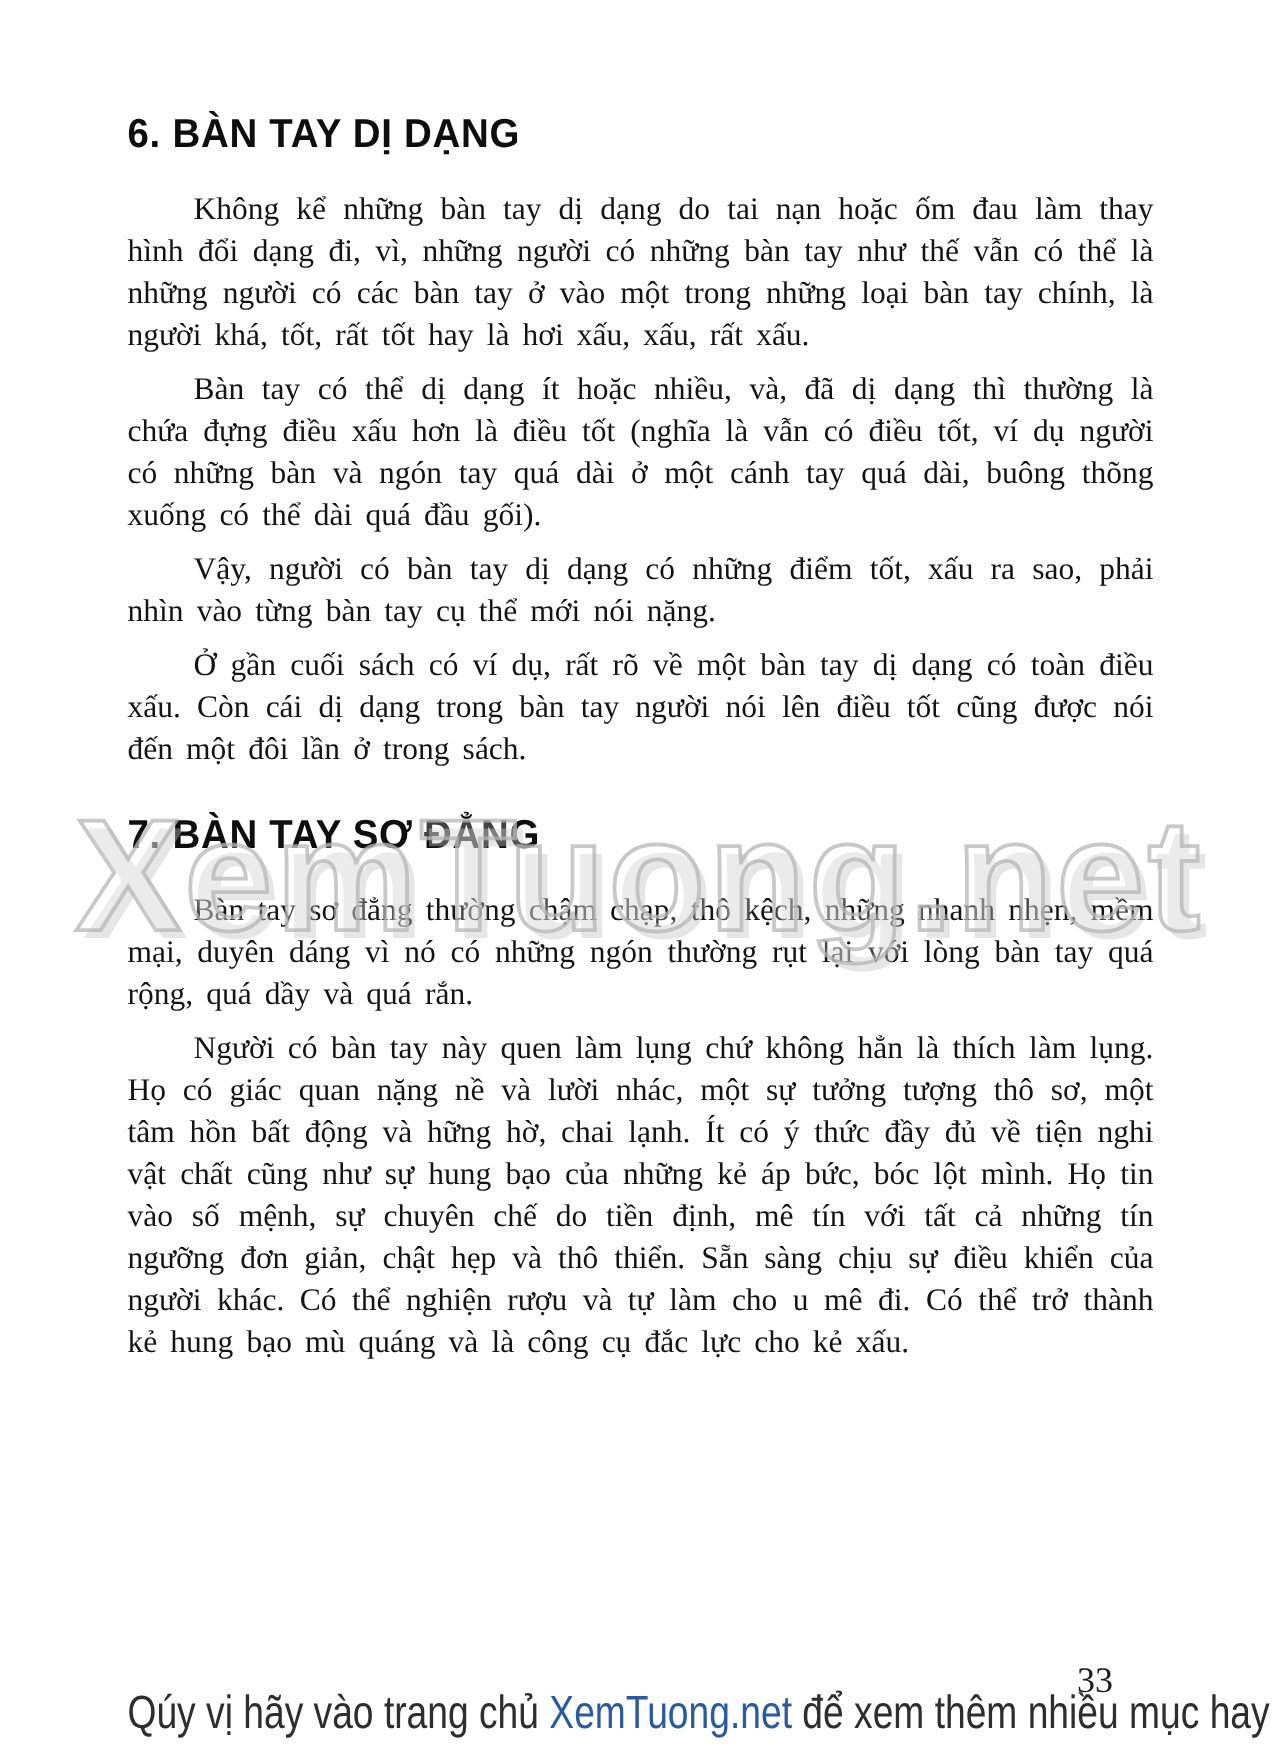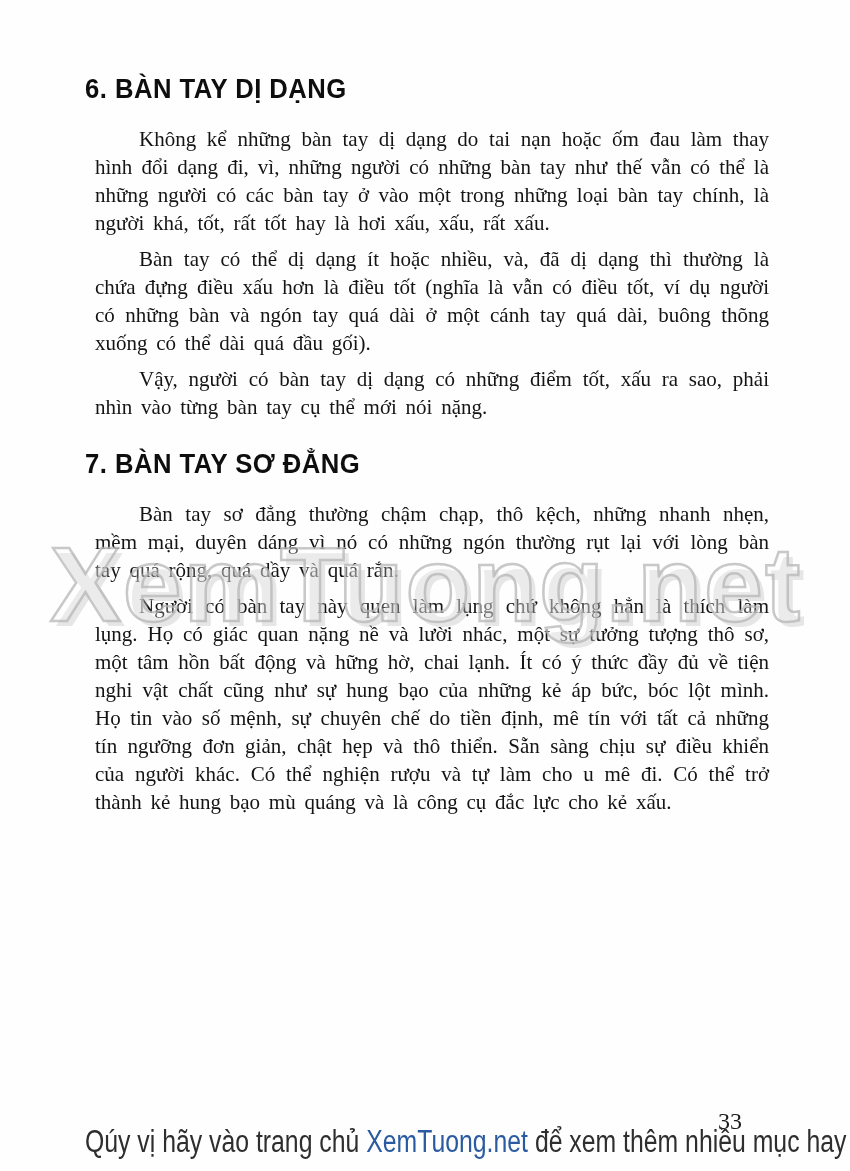--- a/index.html
+++ b/index.html
@@ -34,21 +34,21 @@
   }
   .section-heading.second {
     margin-top: 28px;
   }
   .body-par {
     font-size: 21px;
     line-height: 28px;
     text-align: justify;
     text-indent: 44px;
     word-spacing: 3.5px;
-    margin: 0 0 8px 10px;
+    margin: 0 0 8px 0;
     color: #141414;
   }
   .watermark {
     position: absolute;
     left: 50px;
     top: 524px;
     width: 770px;
     font-family: "Liberation Sans", sans-serif;
     font-weight: 700;
     font-size: 106px;
@@ -95,20 +95,21 @@
 
 <div class="page">
 
   <div class="content">
 
     <h2 class="section-heading">6. BÀN TAY DỊ DẠNG</h2>
 
     <p class="body-par">Không kể những bàn tay dị dạng do tai nạn hoặc ốm đau làm thay hình đổi dạng đi, vì, những người có những bàn tay như thế vẫn có thể là những người có các bàn tay ở vào một trong những loại bàn tay chính, là người khá, tốt, rất tốt hay là hơi xấu, xấu, rất xấu.</p>
     <p class="body-par">Bàn tay có thể dị dạng ít hoặc nhiều, và, đã dị dạng thì thường là chứa đựng điều xấu hơn là điều tốt (nghĩa là vẫn có điều tốt, ví dụ người có những bàn và ngón tay quá dài ở một cánh tay quá dài, buông thõng xuống có thể dài quá đầu gối).</p>
     <p class="body-par">Vậy, người có bàn tay dị dạng có những điểm tốt, xấu ra sao, phải nhìn vào từng bàn tay cụ thể mới nói nặng.</p>
+    <p class="body-par">Ở gần cuối sách có ví dụ, rất rõ về một bàn tay dị dạng có toàn điều xấu. Còn cái dị dạng trong bàn tay người nói lên điều tốt cũng được nói đến một đôi lần ở trong sách.</p>
 
     <h2 class="section-heading second">7. BÀN TAY SƠ ĐẲNG</h2>
 
     <p class="body-par">Bàn tay sơ đẳng thường chậm chạp, thô kệch, những nhanh nhẹn, mềm mại, duyên dáng vì nó có những ngón thường rụt lại với lòng bàn tay quá rộng, quá dầy và quá rắn.</p>
     <p class="body-par">Người có bàn tay này quen làm lụng chứ không hẳn là thích làm lụng. Họ có giác quan nặng nề và lười nhác, một sự tưởng tượng thô sơ, một tâm hồn bất động và hững hờ, chai lạnh. Ít có ý thức đầy đủ về tiện nghi vật chất cũng như sự hung bạo của những kẻ áp bức, bóc lột mình. Họ tin vào số mệnh, sự chuyên chế do tiền định, mê tín với tất cả những tín ngưỡng đơn giản, chật hẹp và thô thiển. Sẵn sàng chịu sự điều khiển của người khác. Có thể nghiện rượu và tự làm cho u mê đi. Có thể trở thành kẻ hung bạo mù quáng và là công cụ đắc lực cho kẻ xấu.</p>
 
   </div>
 
   <div class="watermark">XemTuong.net</div>
 

